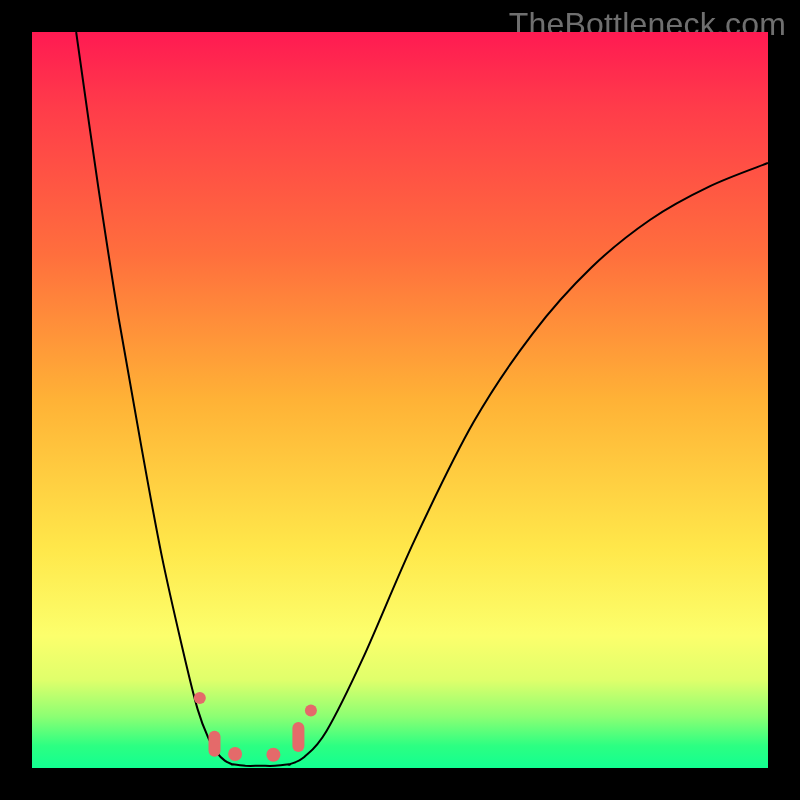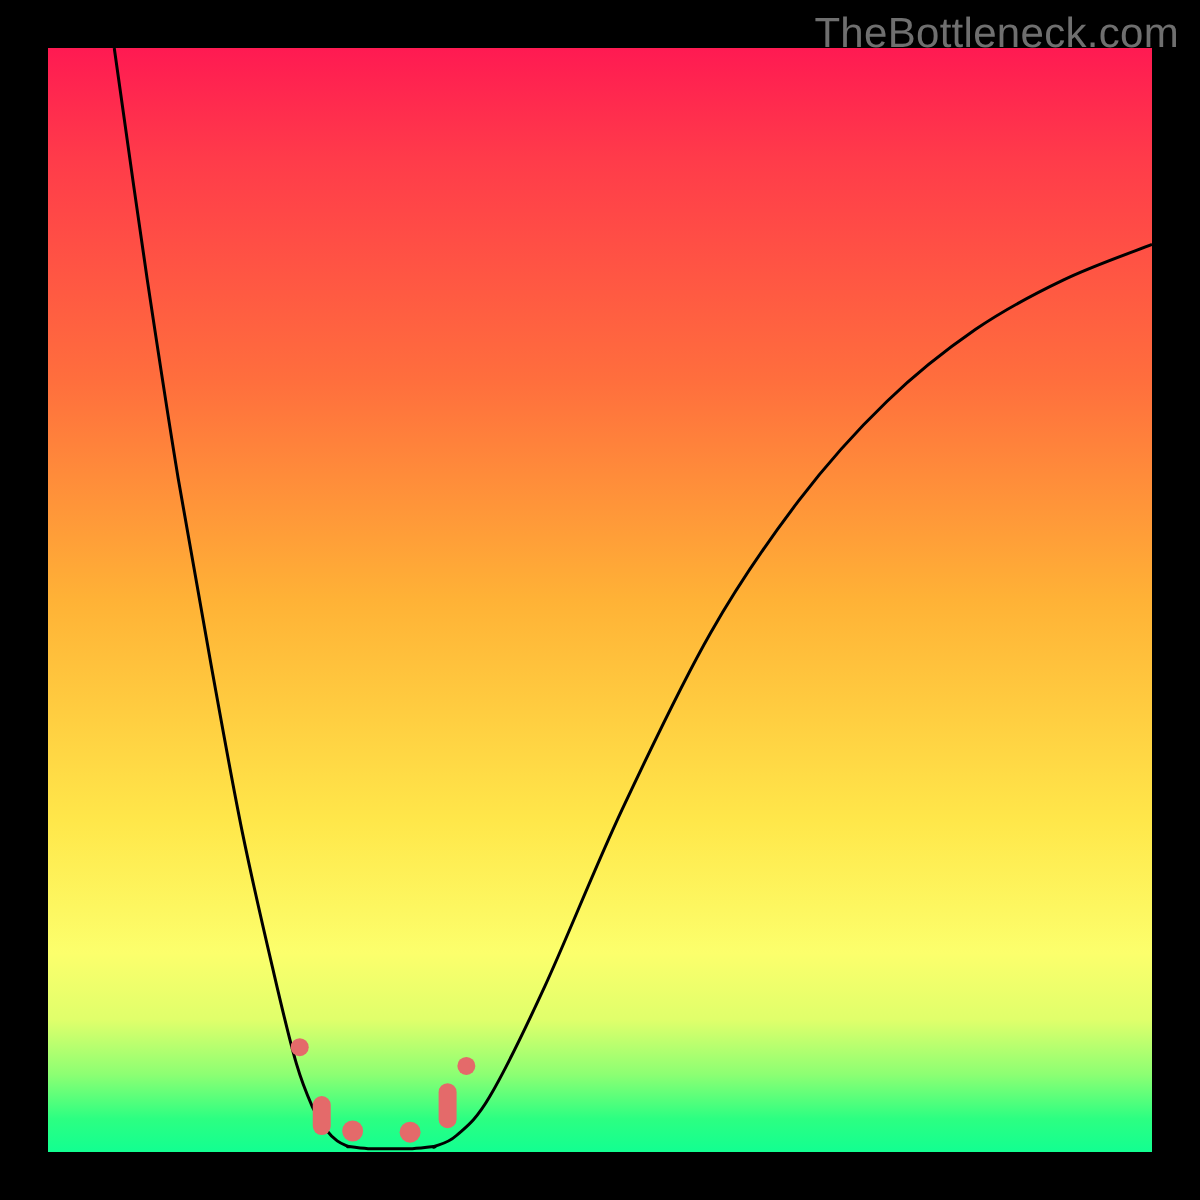--- a/index.html
+++ b/index.html
@@ -37,21 +37,21 @@
       #8cff73 93%,
       #2cff82 97%,
       #12ff91 100%
     );
   }
   .attribution {
     position: absolute;
     top: 6px;
     right: 14px;
     color: #6f6f6f;
-    font-size: 28px;
+    font-size: 32px;
     letter-spacing: 0.2px;
     font-family: Arial, Helvetica, sans-serif;
   }
   svg.curves {
     position: absolute;
     top: 0;
     left: 0;
     width: 736px;
     height: 736px;
   }

